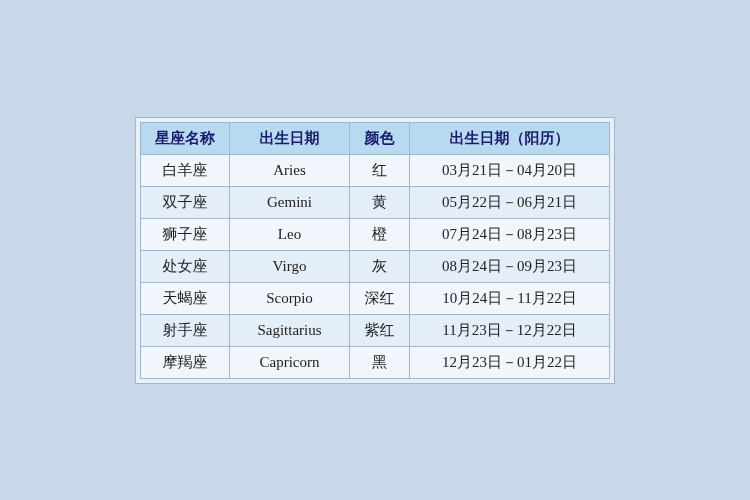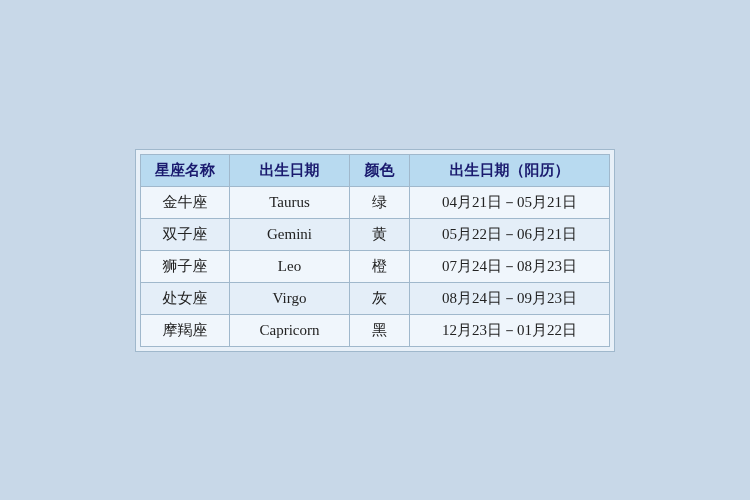--- a/index.html
+++ b/index.html
@@ -56,45 +56,57 @@
   <table>
     <thead>
       <tr>
         <th class="col-chinese">星座名称</th>
         <th class="col-english">出生日期</th>
         <th class="col-color">颜色</th>
         <th class="col-date">出生日期（阳历）</th>
       </tr>
     </thead>
     <tbody id="table-body">
-        <tr>
-          <td>金牛座</td>
-          <td>Taurus</td>
-          <td>绿</td>
-          <td>04月21日－05月21日</td>
+    <tr>
+          <td>白羊座</td>
+          <td>Aries</td>
+          <td>红</td>
+          <td>03月21日－04月20日</td>
         </tr>
         <tr>
           <td>双子座</td>
           <td>Gemini</td>
           <td>黄</td>
           <td>05月22日－06月21日</td>
         </tr>
         <tr>
           <td>狮子座</td>
           <td>Leo</td>
           <td>橙</td>
           <td>07月24日－08月23日</td>
         </tr>
         <tr>
           <td>处女座</td>
           <td>Virgo</td>
           <td>灰</td>
           <td>08月24日－09月23日</td>
         </tr>
         <tr>
+          <td>天蝎座</td>
+          <td>Scorpio</td>
+          <td>深红</td>
+          <td>10月24日－11月22日</td>
+        </tr>
+        <tr>
+          <td>射手座</td>
+          <td>Sagittarius</td>
+          <td>紫红</td>
+          <td>11月23日－12月22日</td>
+        </tr>
+        <tr>
           <td>摩羯座</td>
           <td>Capricorn</td>
           <td>黑</td>
           <td>12月23日－01月22日</td>
         </tr>
       </tbody>
   </table>
 </div>
 
 </body></html>

